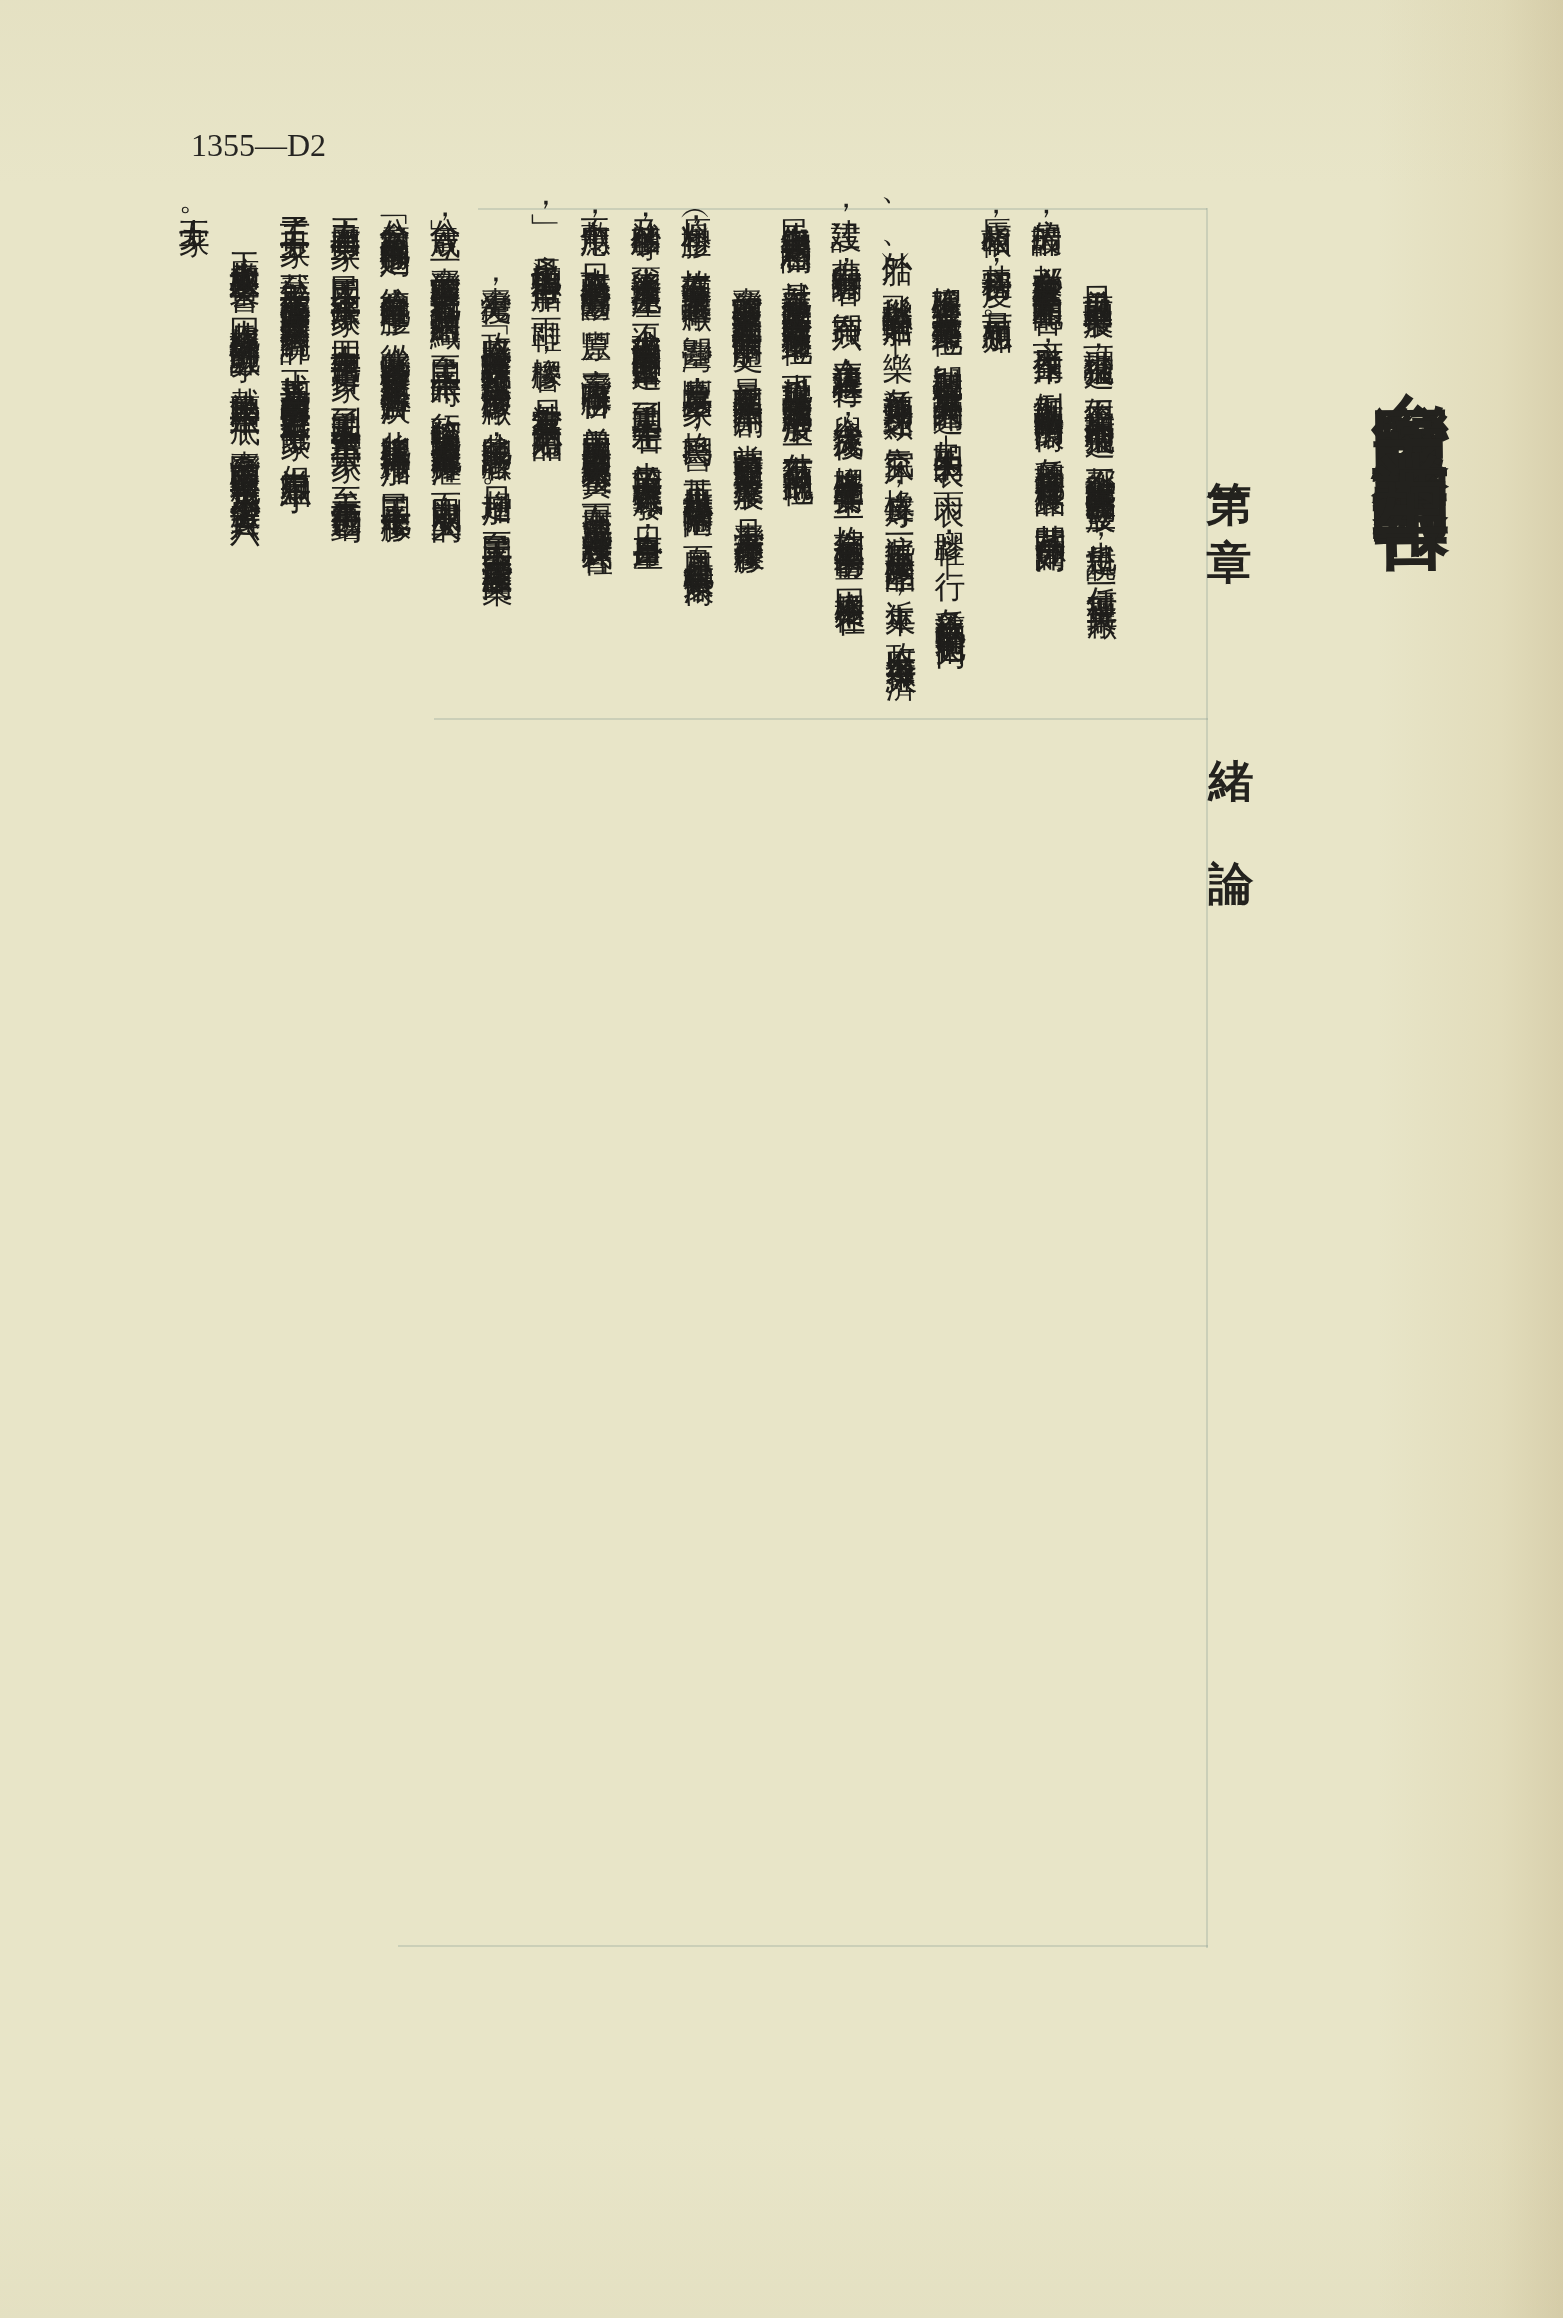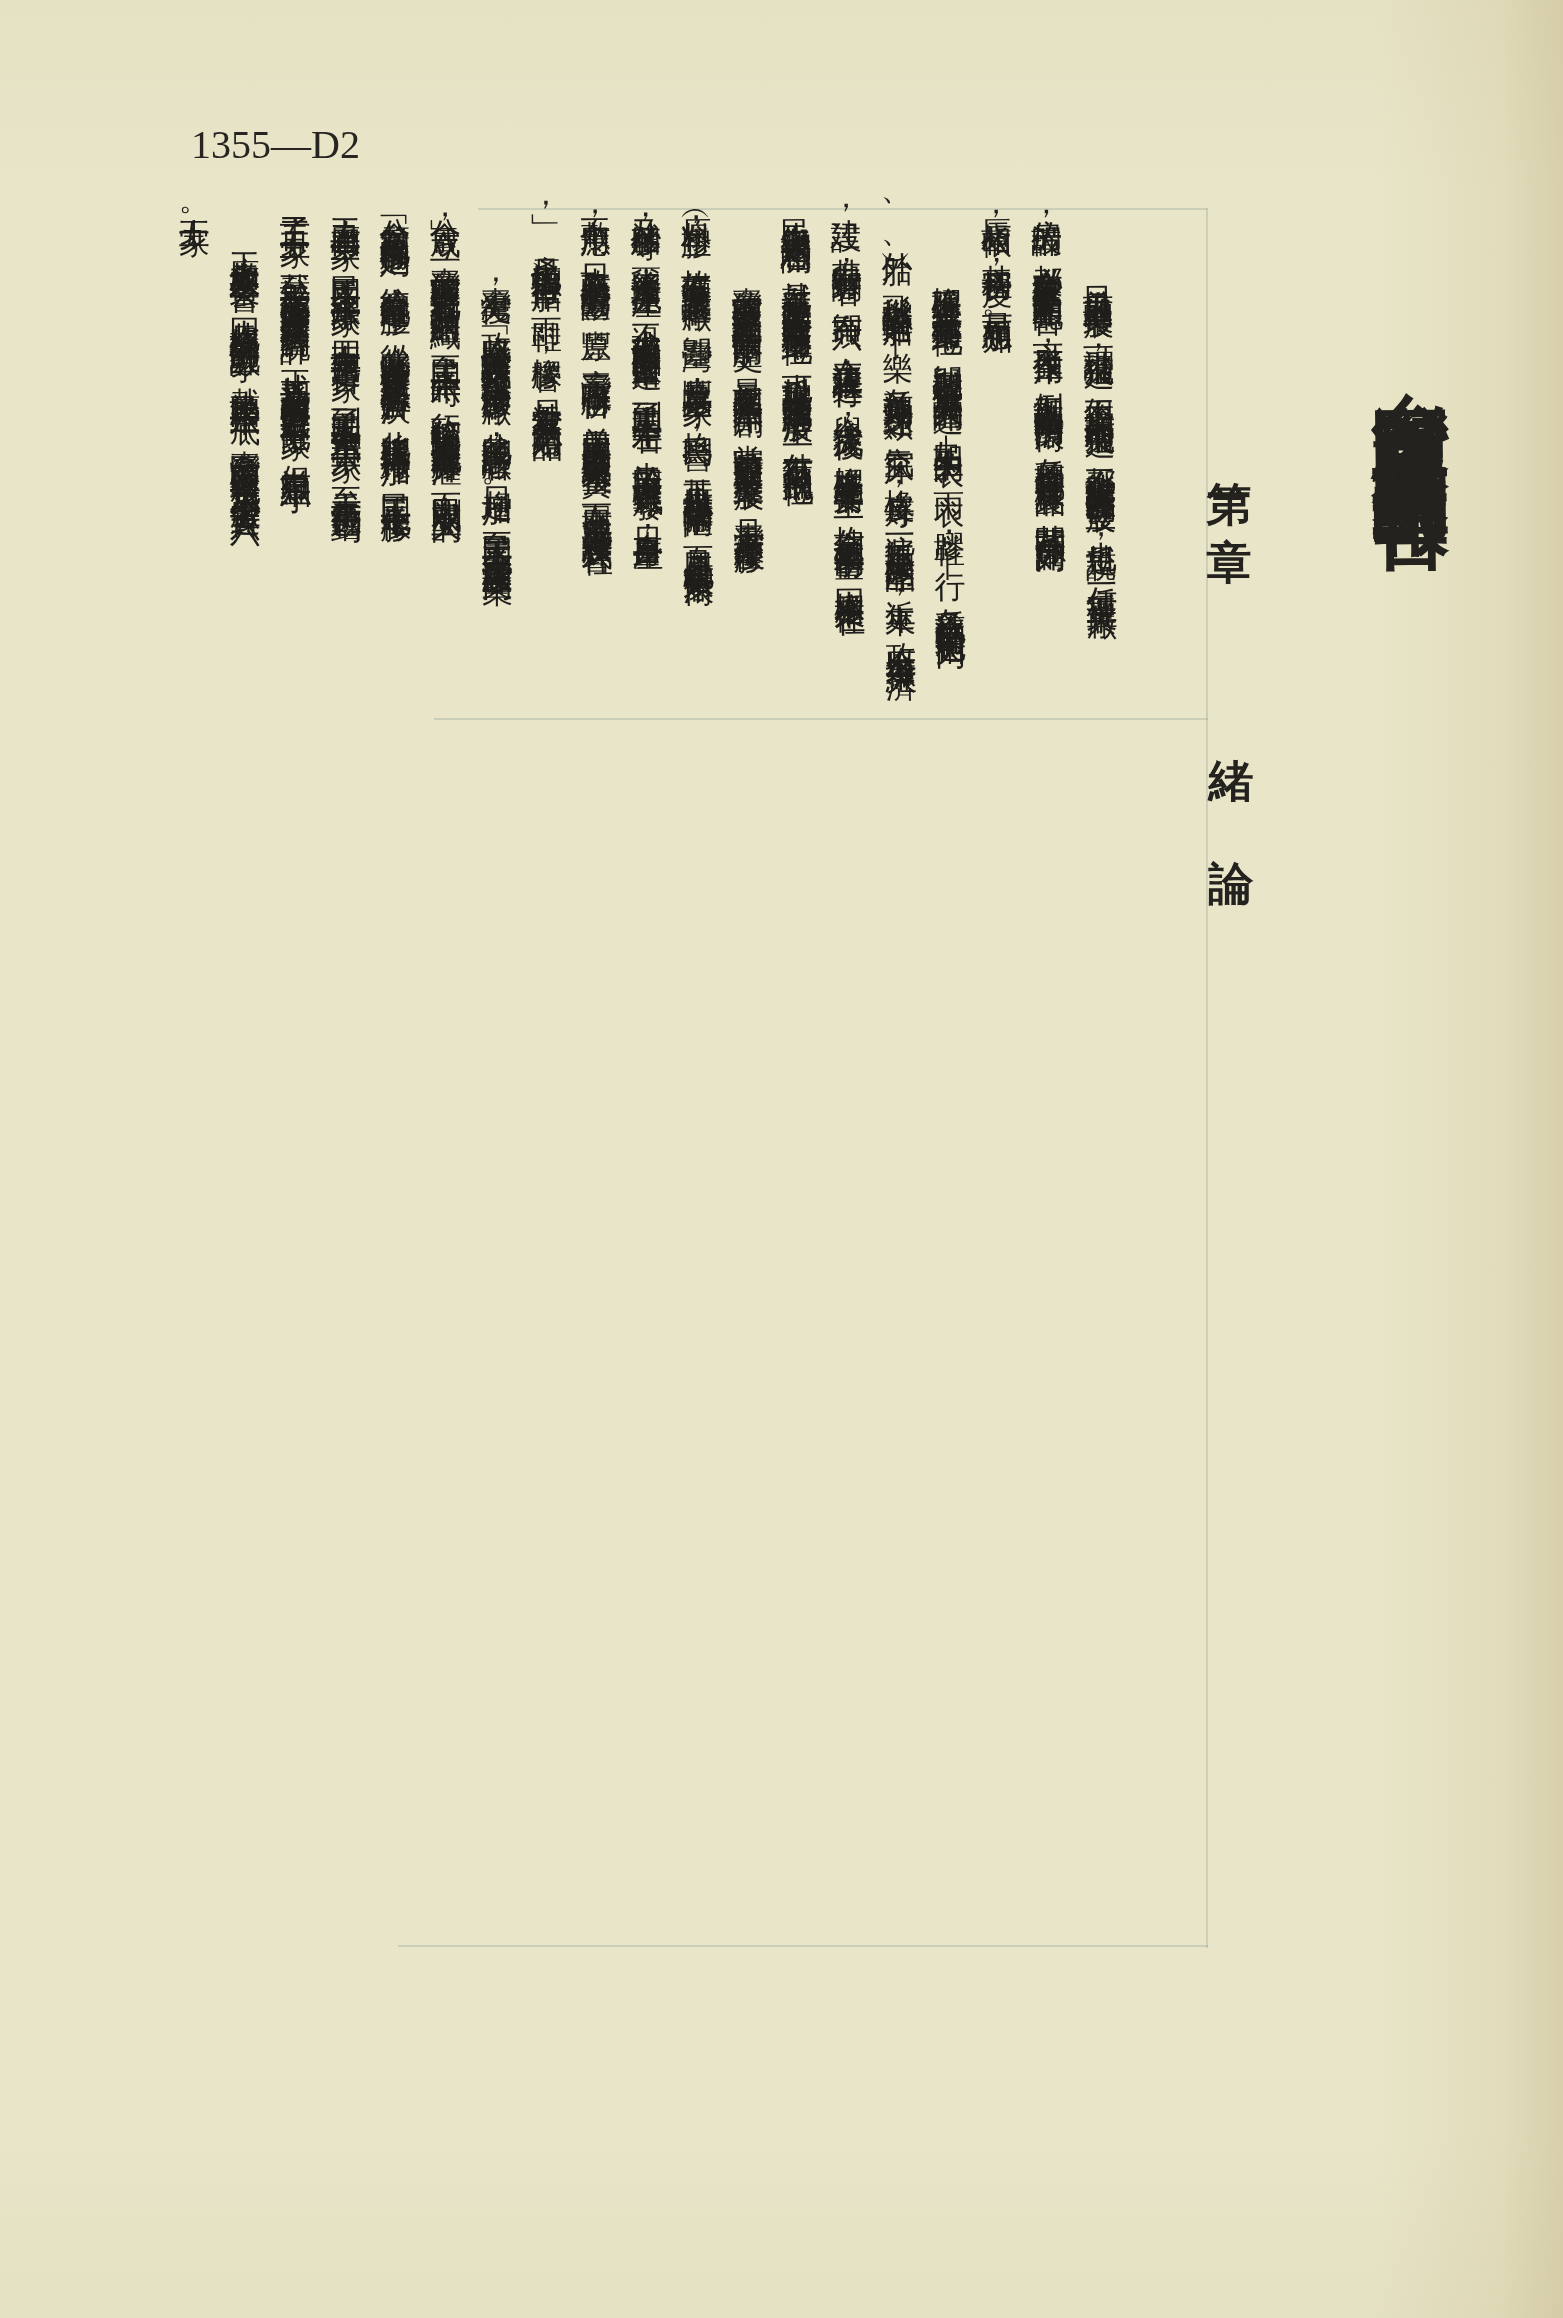--- a/index.html
+++ b/index.html
@@ -31,21 +31,21 @@
     .ghost-h-top    { left: 478px; top: 208px;  width: 729px;  height: 2.3px; }
     .ghost-v-right  { left: 1206px; top: 208px; width: 2.3px;    height: 1740px; }
     .ghost-h-mid    { left: 434px; top: 718px;  width: 774px; height: 2.3px; }
     .ghost-h-bottom { left: 398px; top: 1945px; width: 810px; height: 2.3px; }
 
     .page-code {
       position: absolute;
       left: 191px;
       top: 128px;
       font-family: "Liberation Serif", serif;
-      font-size: 40px;
+      font-size: 32px;
       line-height: 34px;
       color: #262522;
       white-space: nowrap;
     }
 
     .vert {
       position: absolute;
       writing-mode: vertical-rl;
       text-orientation: mixed;
       white-space: nowrap;

